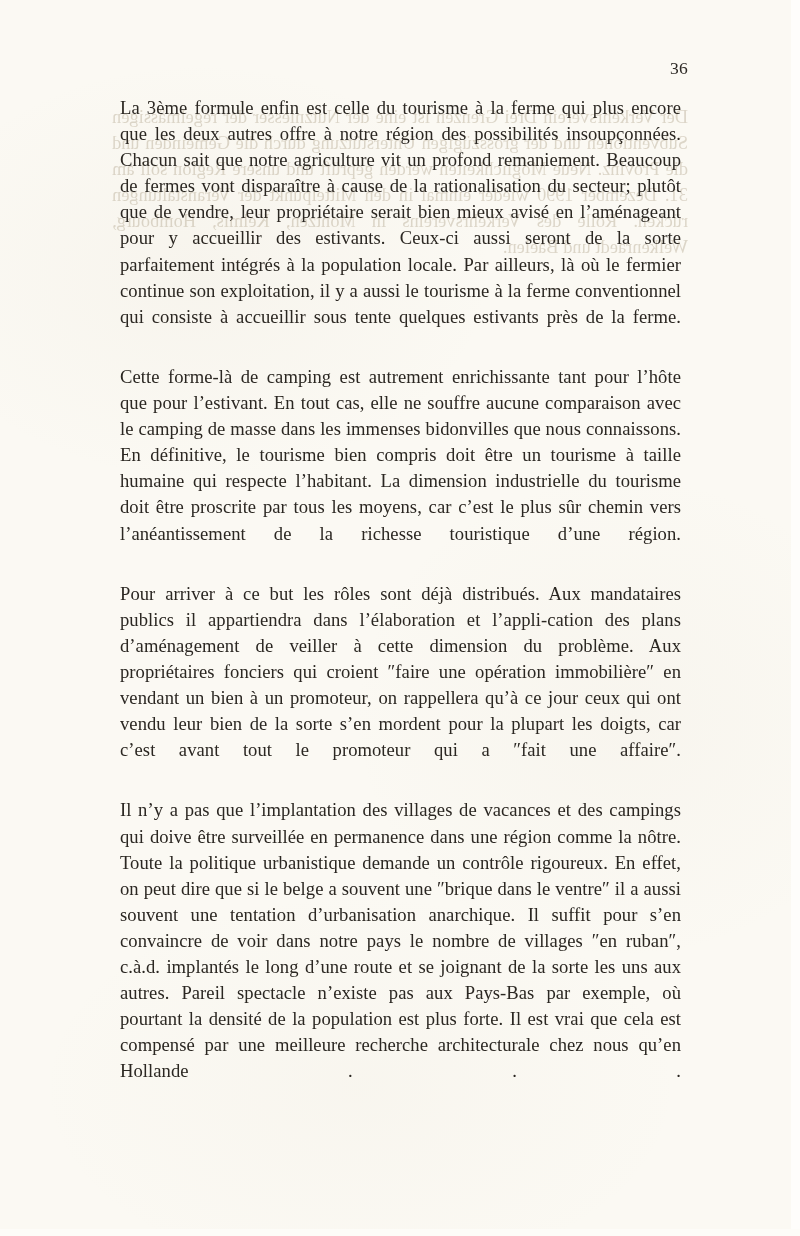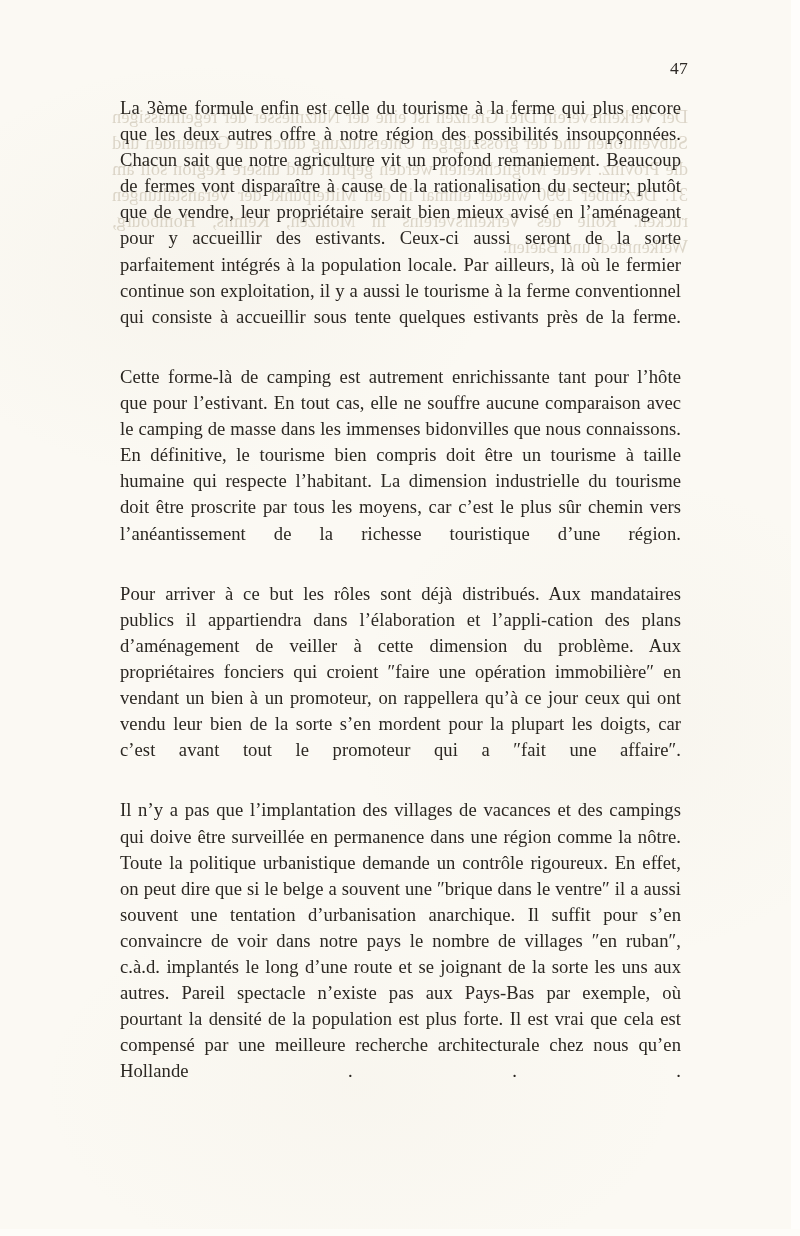--- a/index.html
+++ b/index.html
@@ -113,21 +113,21 @@
 <div id="page">
 
   <div id="paper-grain"></div>
   <div id="page-edge-right"></div>
   <div id="page-edge-bottom"></div>
 
   <div id="showthrough">
     <p>Der Verkehrsverein Drei Grenzen ist eine der Nutzniesser der regelmässigen Subventionen und der grosszügigen Unterstützung durch die Gemeinden und die Provinz. Neue Möglichkeiten werden geprüft und unsere Region soll am 31. Dezember 1990 wieder einmal in den Mittelpunkt der Veranstaltungen rücken. Rolle des Verkehrsvereins in Montzen, Kelmis, Hombourg, Welkenraedt und Baelen.</p>
   </div>
 
-  <div id="page-number">47</div>
+  <div id="page-number">36</div>
 
   <div id="body-text">
     <p>La 3ème formule enfin est celle du tourisme à la ferme qui plus encore que les deux autres offre à notre région des possibilités insoupçonnées. Chacun sait que notre agriculture vit un profond remaniement. Beaucoup de fermes vont disparaître à cause de la rationalisation du secteur; plutôt que de vendre, leur propriétaire serait bien mieux avisé en l’aménageant pour y accueillir des estivants. Ceux-ci aussi seront de la sorte parfaitement intégrés à la population locale. Par ailleurs, là où le fermier continue son exploitation, il y a aussi le tourisme à la ferme conventionnel qui consiste à accueillir sous tente quelques estivants près de la ferme.</p>
     <p>Cette forme-là de camping est autrement enrichissante tant pour l’hôte que pour l’estivant. En tout cas, elle ne souffre aucune comparaison avec le camping de masse dans les immenses bidonvilles que nous connaissons. En définitive, le tourisme bien compris doit être un tourisme à taille humaine qui respecte l’habitant. La dimension industrielle du tourisme doit être proscrite par tous les moyens, car c’est le plus sûr chemin vers l’anéantissement de la richesse touristique d’une région.</p>
     <p>Pour arriver à ce but les rôles sont déjà distribués. Aux mandataires publics il appartiendra dans l’élaboration et l’appli-cation des plans d’aménagement de veiller à cette dimension du problème. Aux propriétaires fonciers qui croient ″faire une opération immobilière″ en vendant un bien à un promoteur, on rappellera qu’à ce jour ceux qui ont vendu leur bien de la sorte s’en mordent pour la plupart les doigts, car c’est avant tout le promoteur qui a ″fait une affaire″.</p>
     <p>Il n’y a pas que l’implantation des villages de vacances et des campings qui doive être surveillée en permanence dans une région comme la nôtre. Toute la politique urbanistique demande un contrôle rigoureux. En effet, on peut dire que si le belge a souvent une ″brique dans le ventre″ il a aussi souvent une tentation d’urbanisation anarchique. Il suffit pour s’en convaincre de voir dans notre pays le nombre de villages ″en ruban″, c.à.d. implantés le long d’une route et se joignant de la sorte les uns aux autres. Pareil spectacle n’existe pas aux Pays-Bas par exemple, où pourtant la densité de la population est plus forte. Il est vrai que cela est compensé par une meilleure recherche architecturale chez nous qu’en Hollande . . .</p>
   </div>
 
 </div>
 

